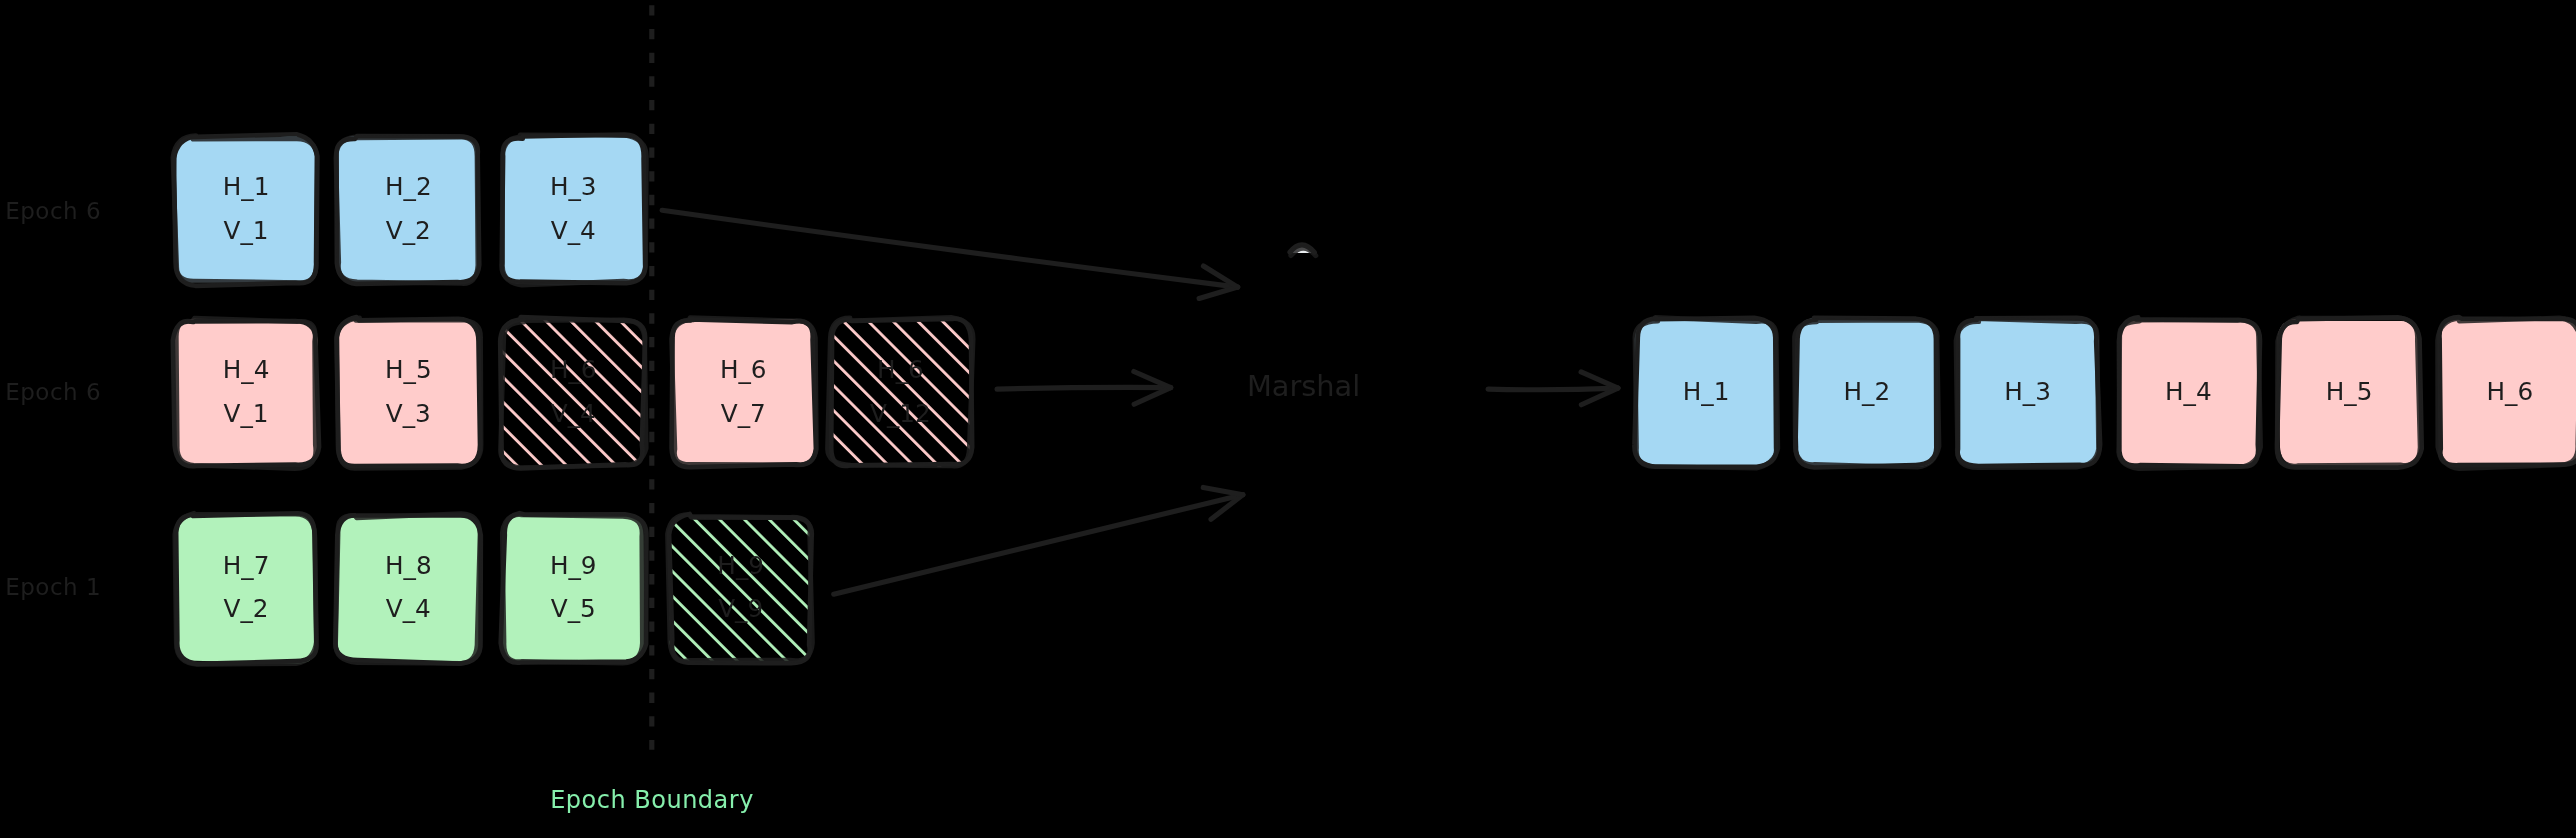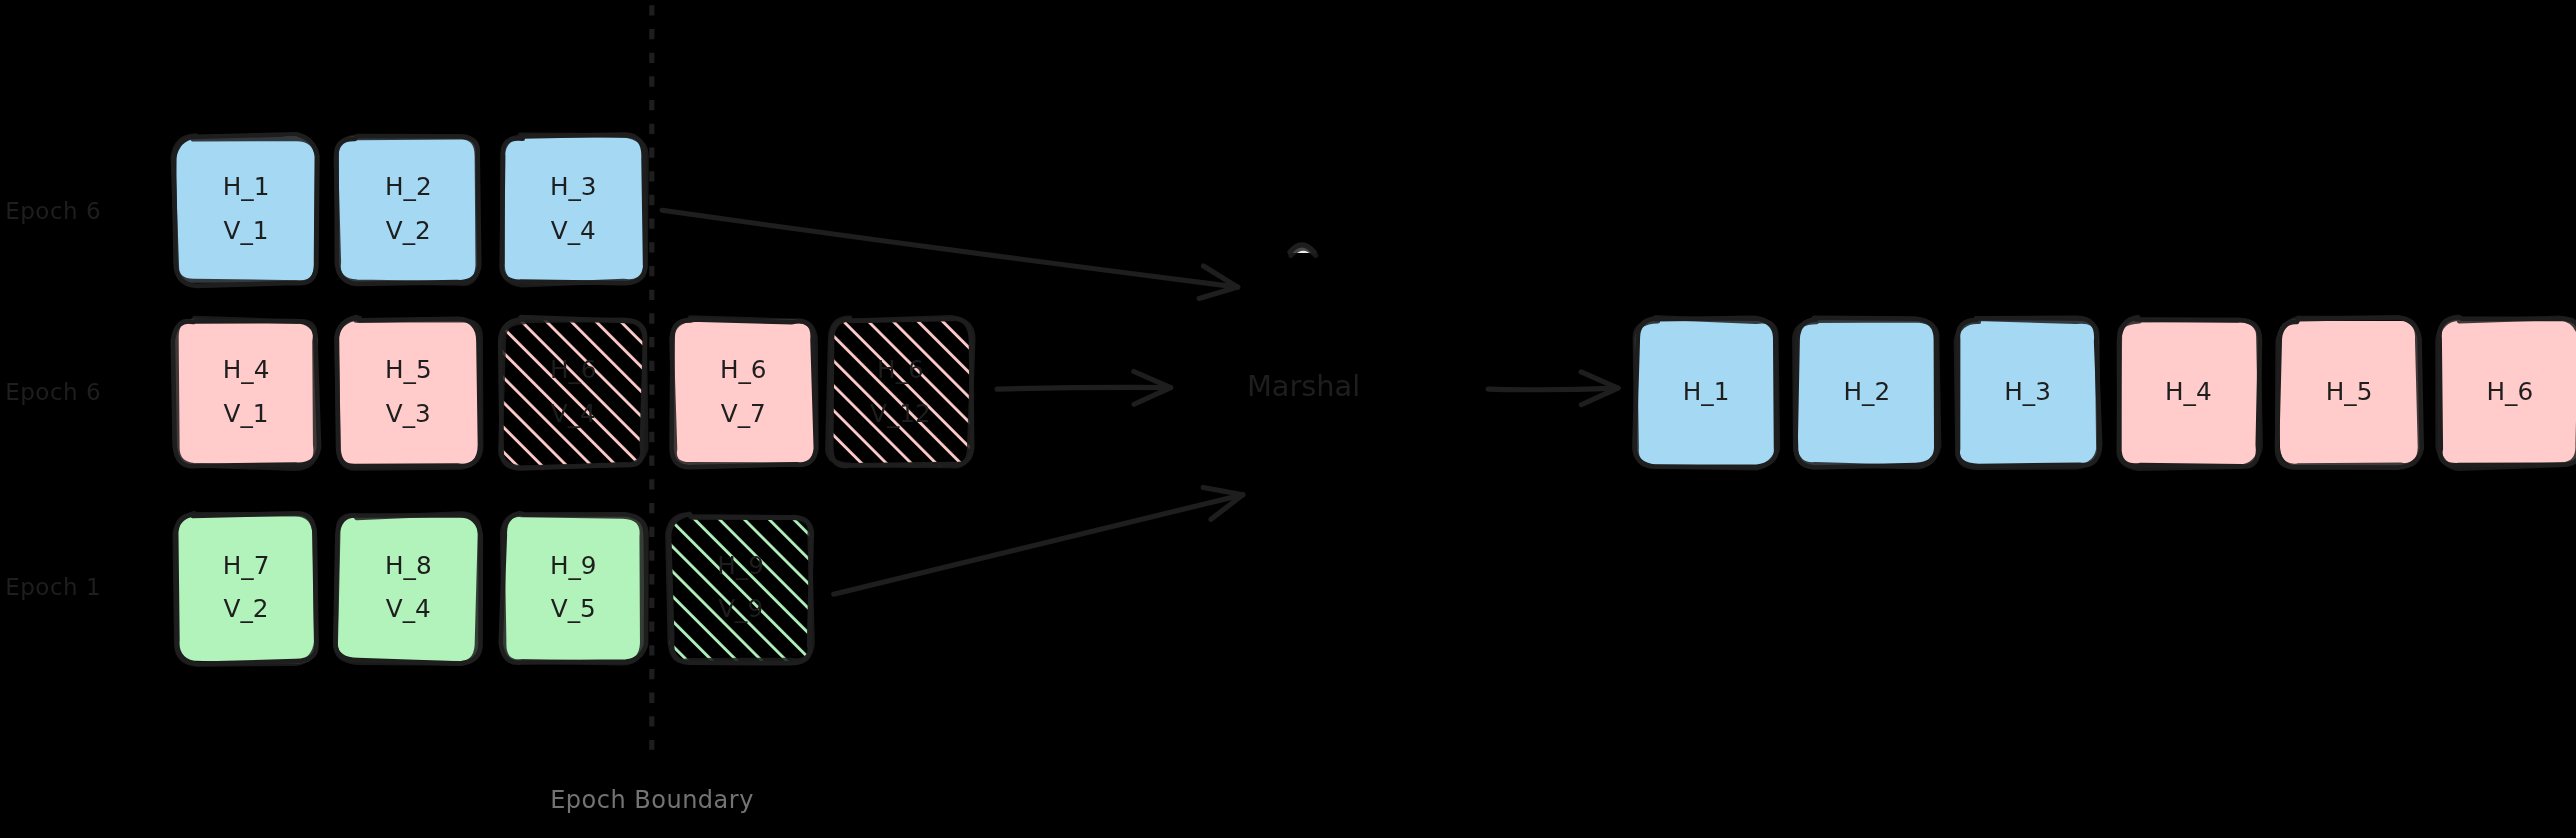--- a/index.html
+++ b/index.html
@@ -26,21 +26,21 @@
     position: absolute;
     color: #1e1e1e;
     font-family: "DejaVu Sans", sans-serif;
     font-size: 23px;
     letter-spacing: 0.5px;
     white-space: nowrap;
     transform: translateY(-50%);
   }
   .boundary-label {
     position: absolute;
-    color: #737373;
+    color: #86efac;
     font-family: "DejaVu Sans", sans-serif;
     font-size: 24px;
     letter-spacing: 0.5px;
     white-space: nowrap;
     transform: translate(-50%, -50%);
   }
   .node-text {
     fill: #1e1e1e;
     font-family: "DejaVu Sans", sans-serif;
     font-size: 48px;

